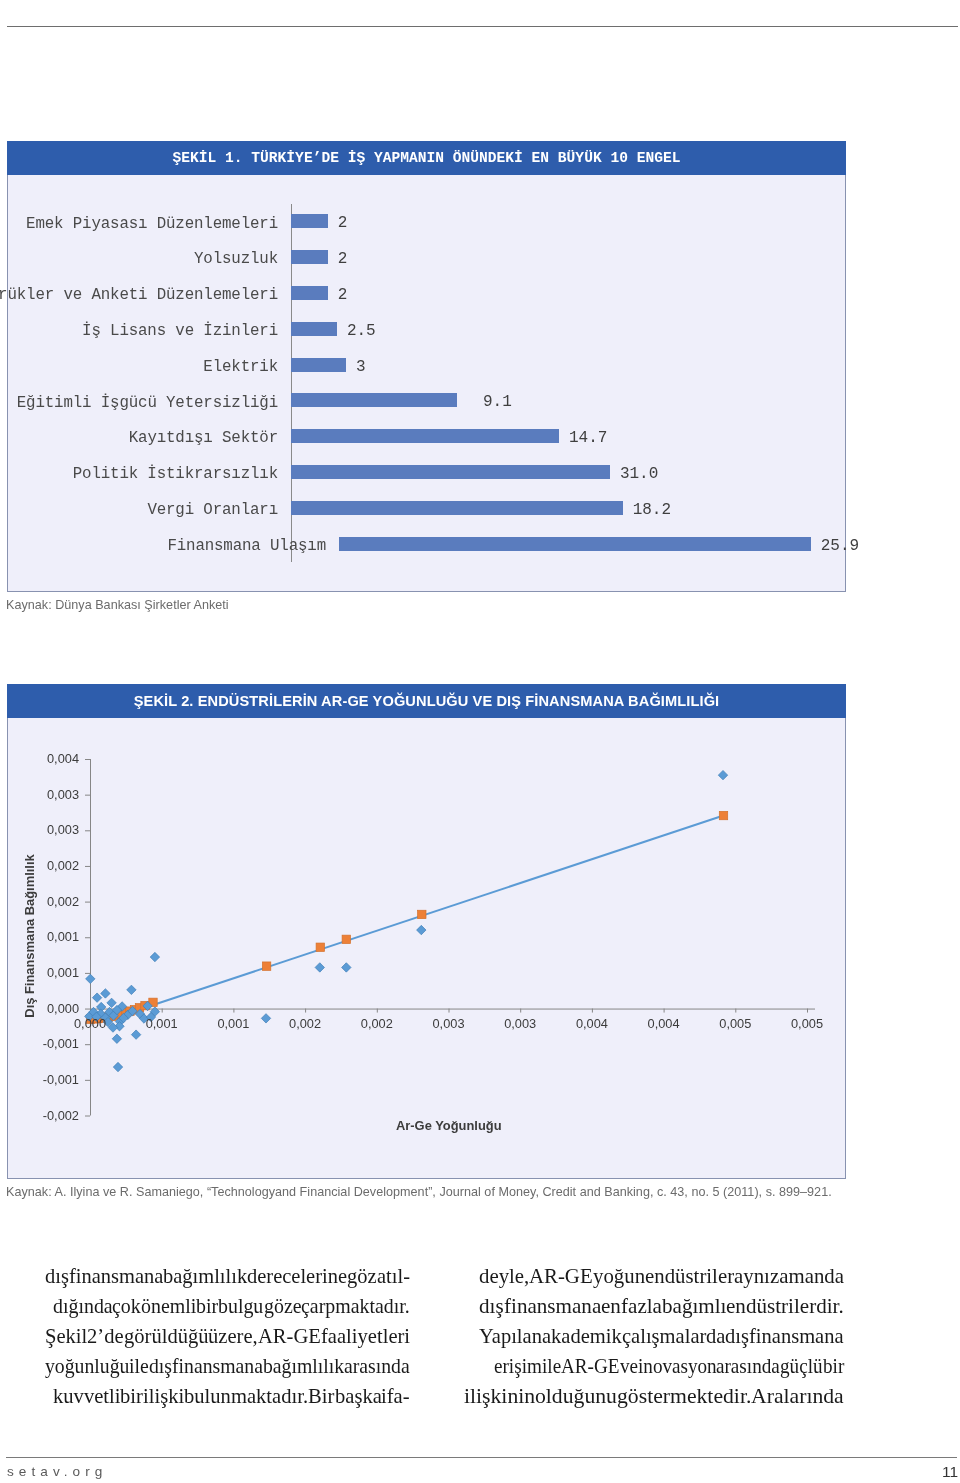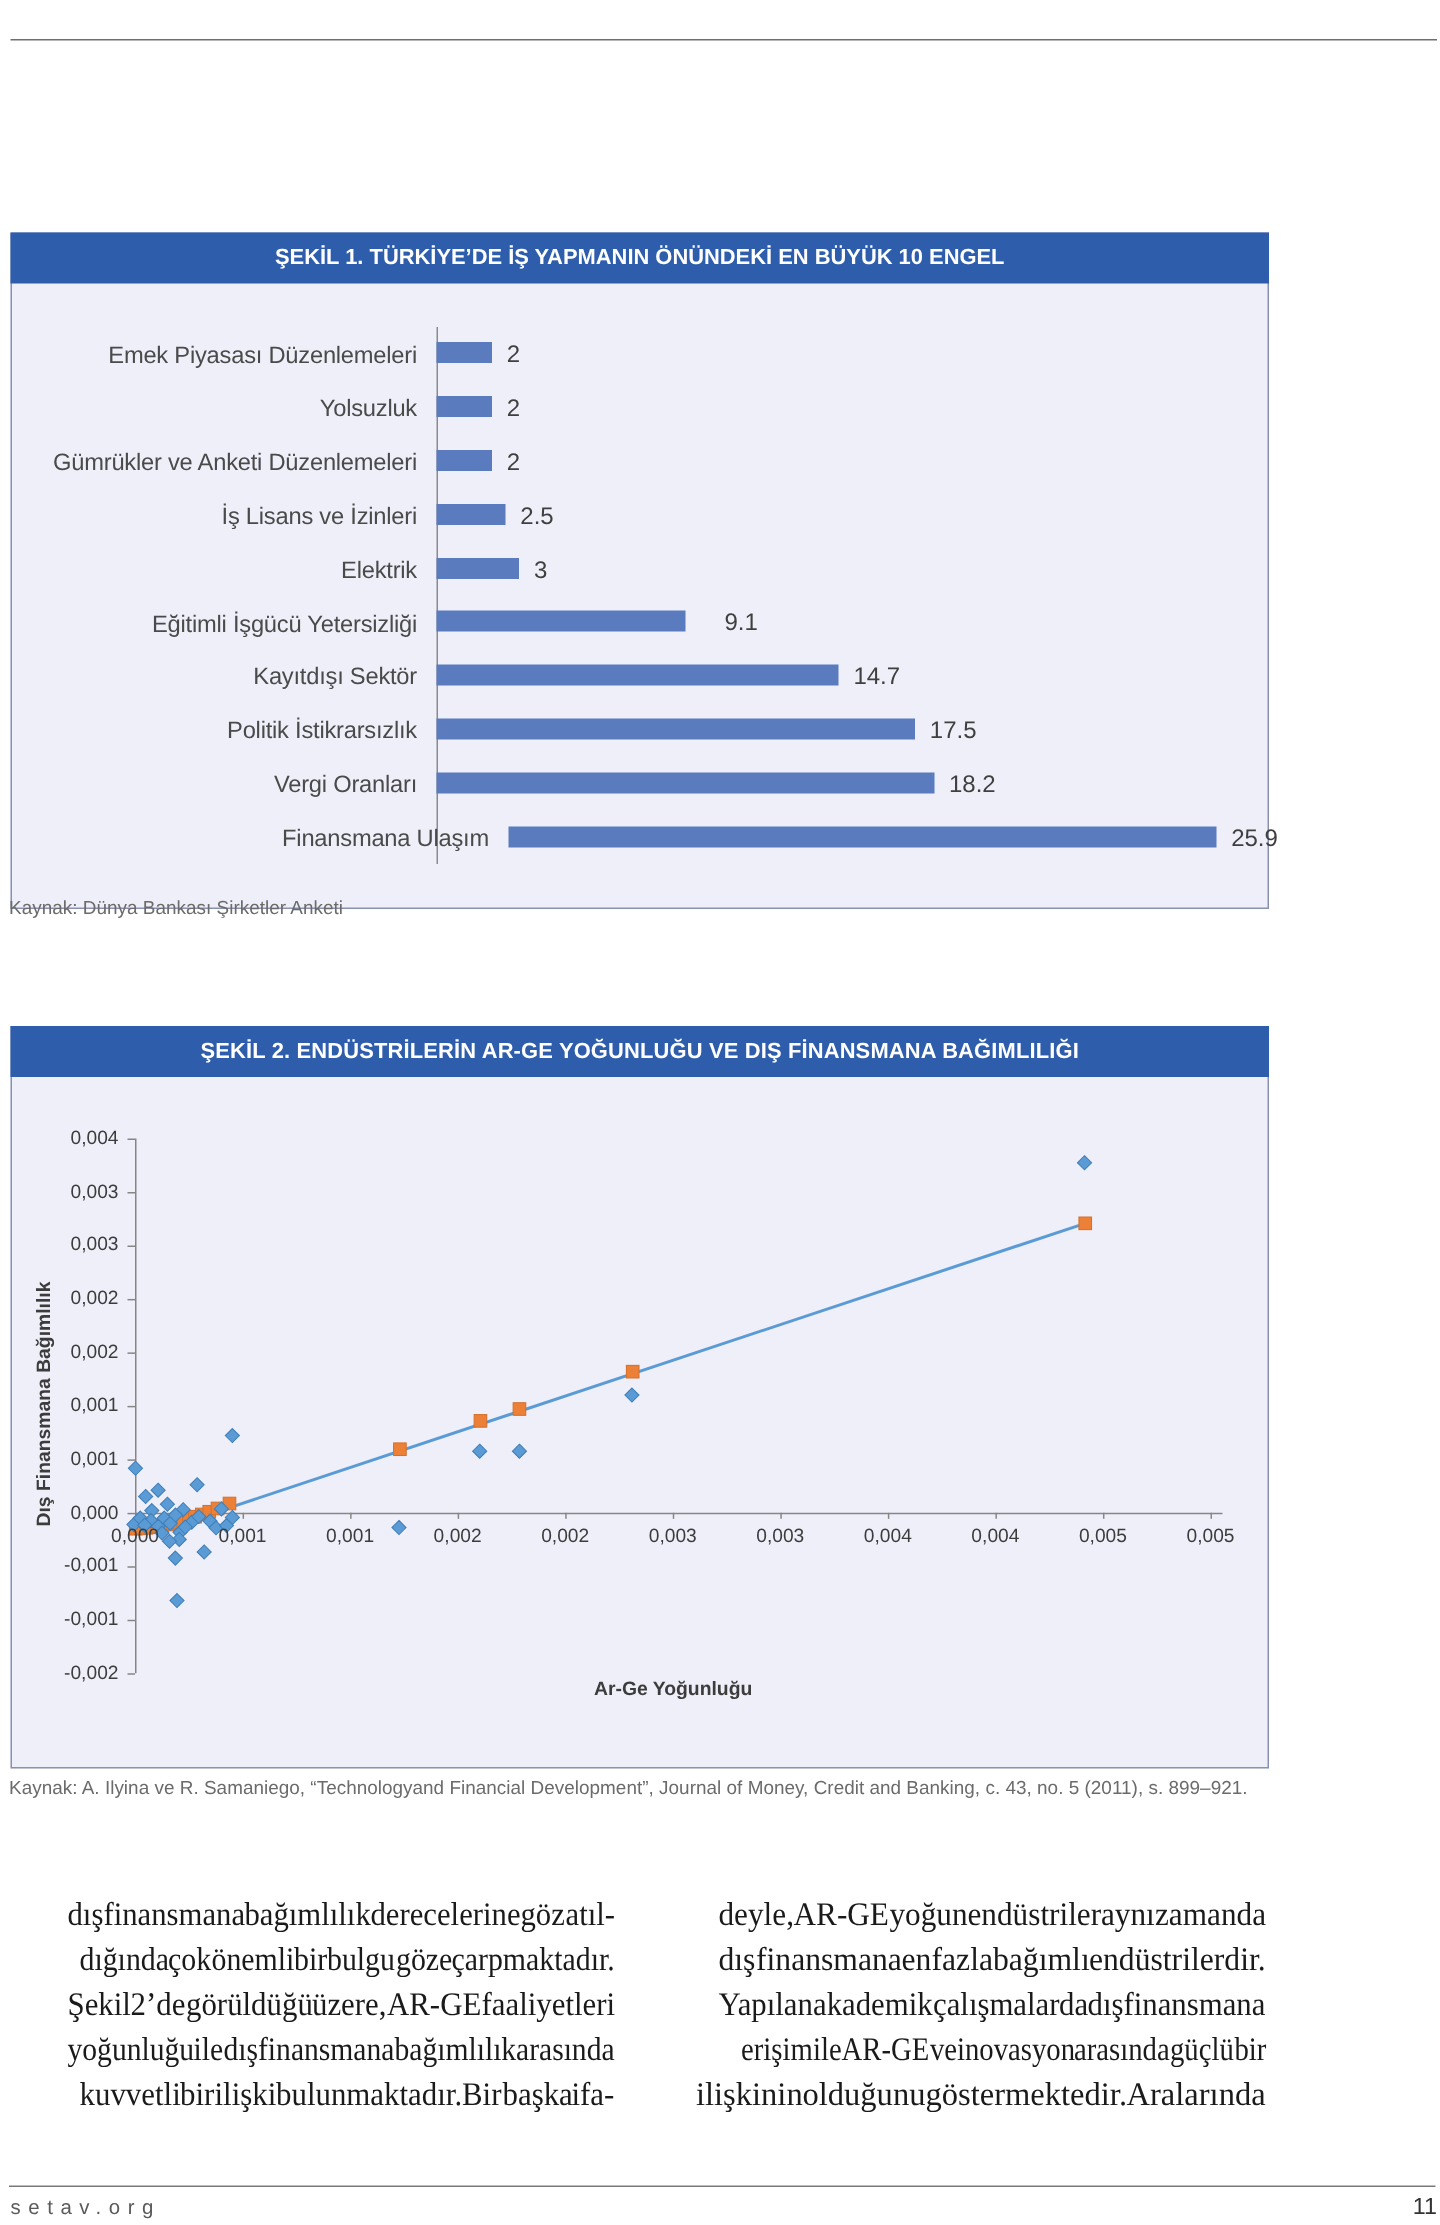--- a/index.html
+++ b/index.html
@@ -14,21 +14,21 @@
 
   
   .figbox{position:absolute;left:7px;width:839px;background:#EFEFFA;
       border:1px solid #8892B0;box-sizing:border-box;}
   .figtitle{position:absolute;left:-1px;top:-1px;width:839px;height:33.5px;background:#2E5DAC;
       color:#fff;font-weight:bold;font-size:14.6px;letter-spacing:0.0px;
       display:flex;align-items:center;justify-content:center;box-sizing:border-box;}
   .figsource{position:absolute;left:6px;font-size:12.6px;color:#6b6b6b;white-space:nowrap;
       letter-spacing:0.02px;}
 
-  #fig1{top:155px;height:451px;}
+  #fig1{top:141px;height:451px;font-family:Liberation Mono, monospace;}
   #fig2{top:684px;height:495px;}
   #fig2 .figtitle{letter-spacing:0.11px;}
   #fig1-source{top:598px;}
   #fig2-source{top:1185px;}
 
   
   #bar-plot{position:absolute;left:0;top:0;width:839px;height:452px;}
   .bar-row{position:absolute;left:0;height:35.7px;width:839px;}
   .bar-label{position:absolute;right:569px;top:50%;transform:translateY(-50%);margin-top:2.3px;
       font-size:15.8px;color:#4a4a4a;white-space:nowrap;text-align:right;letter-spacing:-0.15px;}
@@ -106,21 +106,21 @@
           <div class="bar-value" style="left: 459.02px; margin-left: 16px;">9.1</div>
         </div>
         <div class="bar-row" style="top: 276.3px;">
           <div class="bar-label">Kayıtdışı Sektör</div>
           <div class="bar-rect" style="width: 267.54px; background: rgb(90, 124, 190);"></div>
           <div class="bar-value" style="left: 560.94px;">14.7</div>
         </div>
         <div class="bar-row" style="top: 312.1px;">
           <div class="bar-label">Politik İstikrarsızlık</div>
           <div class="bar-rect" style="width: 318.5px; background: rgb(90, 124, 190);"></div>
-          <div class="bar-value" style="left: 611.9px;">17.5</div>
+          <div class="bar-value" style="left: 611.9px;">31.0</div>
         </div>
         <div class="bar-row" style="top: 347.9px;">
           <div class="bar-label">Vergi Oranları</div>
           <div class="bar-rect" style="width: 331.24px; background: rgb(90, 124, 190);"></div>
           <div class="bar-value" style="left: 624.64px;">18.2</div>
         </div>
         <div class="bar-row" style="top: 383.7px; margin-left: 48px;">
           <div class="bar-label">Finansmana Ulaşım</div>
           <div class="bar-rect" style="width: 471.38px; background: rgb(90, 124, 190);"></div>
           <div class="bar-value" style="left: 764.78px;">25.9</div>

